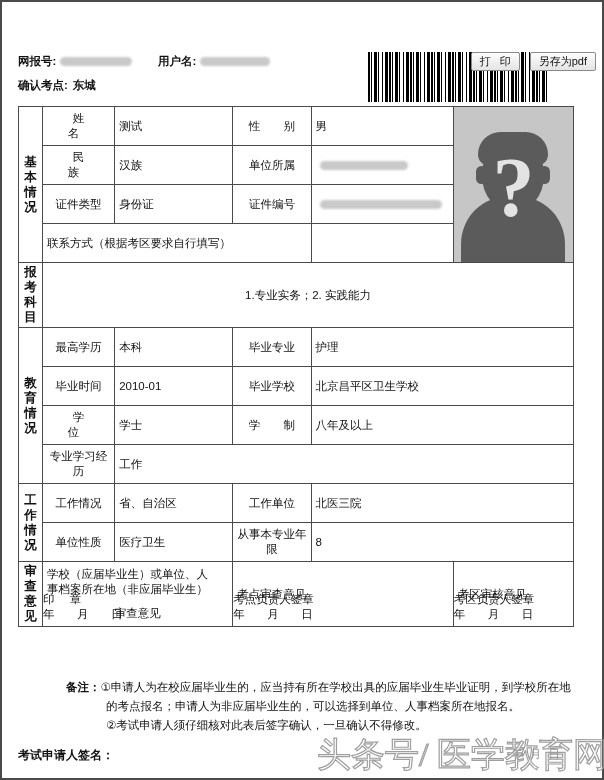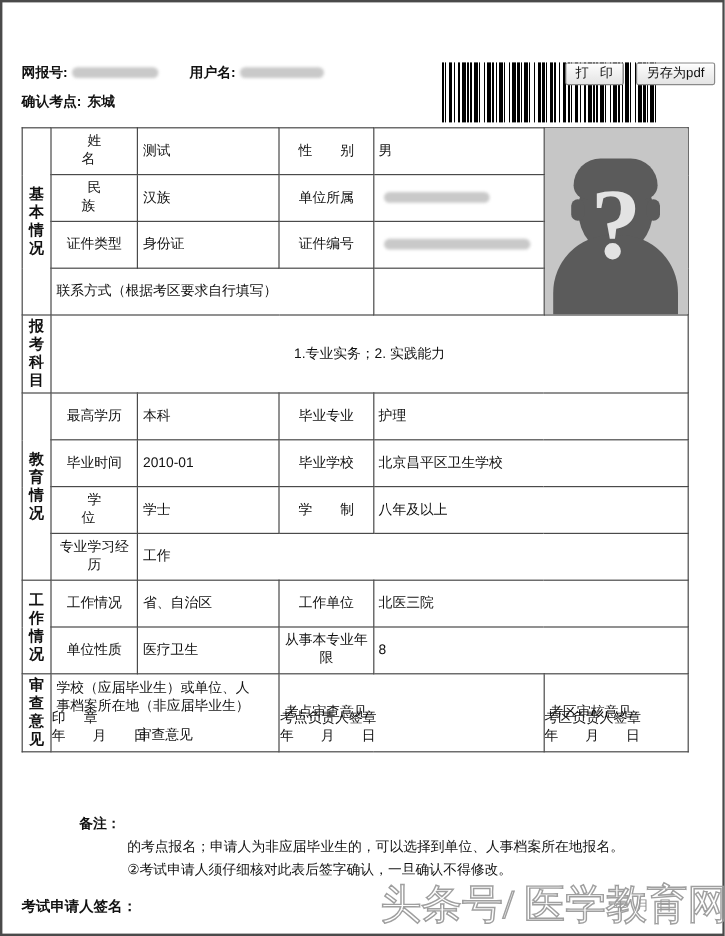--- a/index.html
+++ b/index.html
@@ -355,20 +355,21 @@
           </div>
         </td>
       </tr>
 
     </tbody>
   </table>
 
   <div class="notes">
     <div class="nrow">
       <span class="ntag">备注：</span>
+      <span class="ntext">①申请人为在校应届毕业生的，应当持有所在学校出具的应届毕业生毕业证明，到学校所在地</span>
     </div>
     <div class="indent">的考点报名；申请人为非应届毕业生的，可以选择到单位、人事档案所在地报名。</div>
     <div class="indent">②考试申请人须仔细核对此表后签字确认，一旦确认不得修改。</div>
   </div>
 
   <div class="signline">考试申请人签名：</div>
   <div class="dateline">年 月 日</div>
 
   <div class="watermark">头条号/ 医学教育网</div>
 

